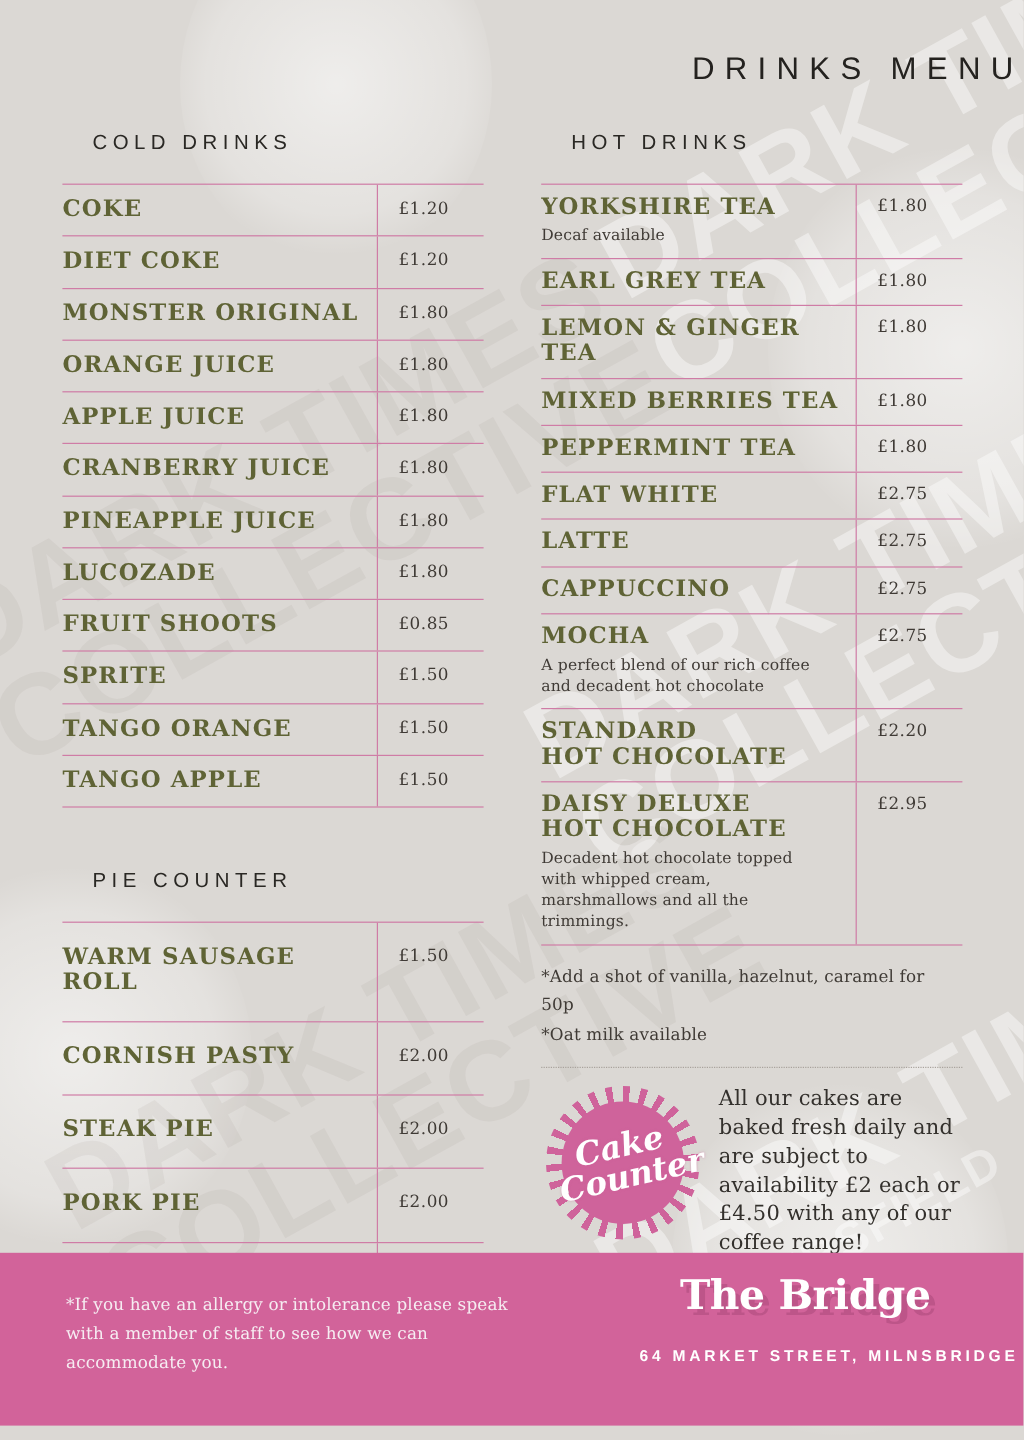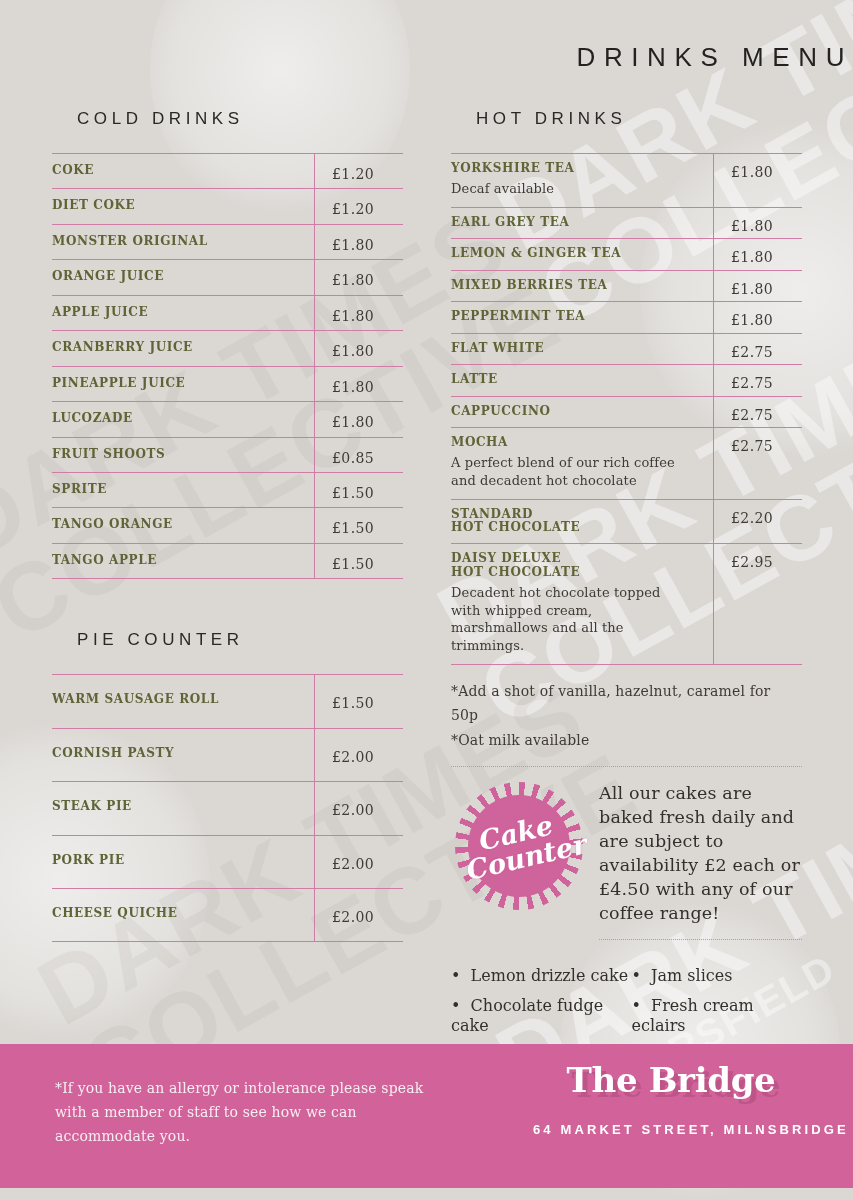--- a/index.html
+++ b/index.html
@@ -36,21 +36,21 @@
     letter-spacing:.27em;color:#2a2824;line-height:22px;margin-left:25px;
   }
   .menu-table{margin-top:23px;border-bottom:1px solid #cf7ca6;}
   .row{display:flex;border-top:1px solid #cf7ca6;}
   .name-cell{flex:1;padding:10px 8px 11px 0;}
   .price-cell{
     width:89px;border-left:1px solid #cf7ca6;box-sizing:border-box;
     padding:12px 0 0 17px;font-size:14px;color:#3f3a35;letter-spacing:.03em;
   }
   .item-name{
-    font-size:12px;font-weight:bold;color:#5f6335;letter-spacing:.05em;
+    font-size:19px;font-weight:bold;color:#5f6335;letter-spacing:.05em;
     line-height:1.12;white-space:pre-line;display:block;
   }
   .item-note{
     display:block;font-size:13px;font-weight:normal;color:#3f3a35;
     letter-spacing:.01em;margin-top:5px;line-height:1.35;max-width:236px;
   }
   
   .hot .name-cell{padding:8px 8px 9px 0;}
   .hot .price-cell{padding-top:10px;}
   

